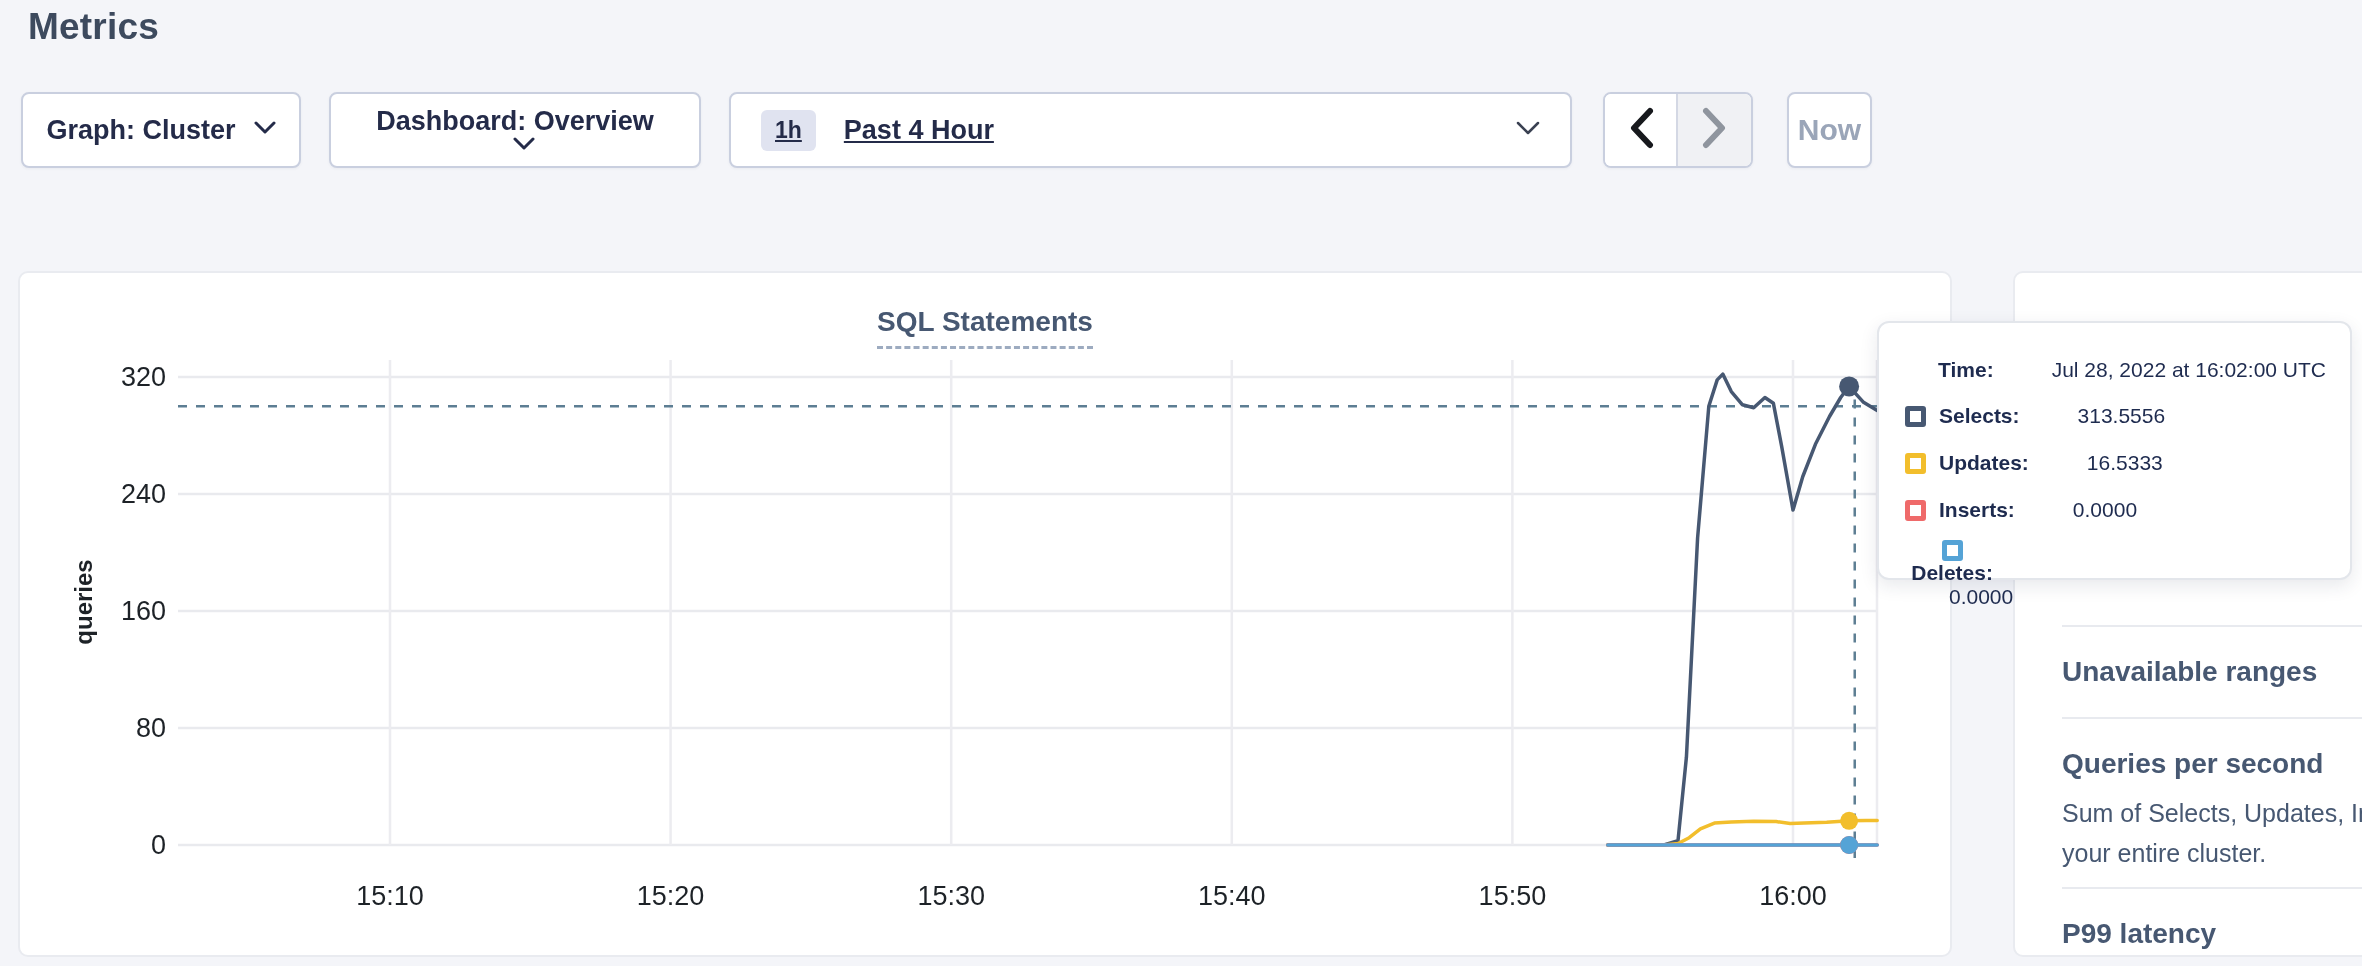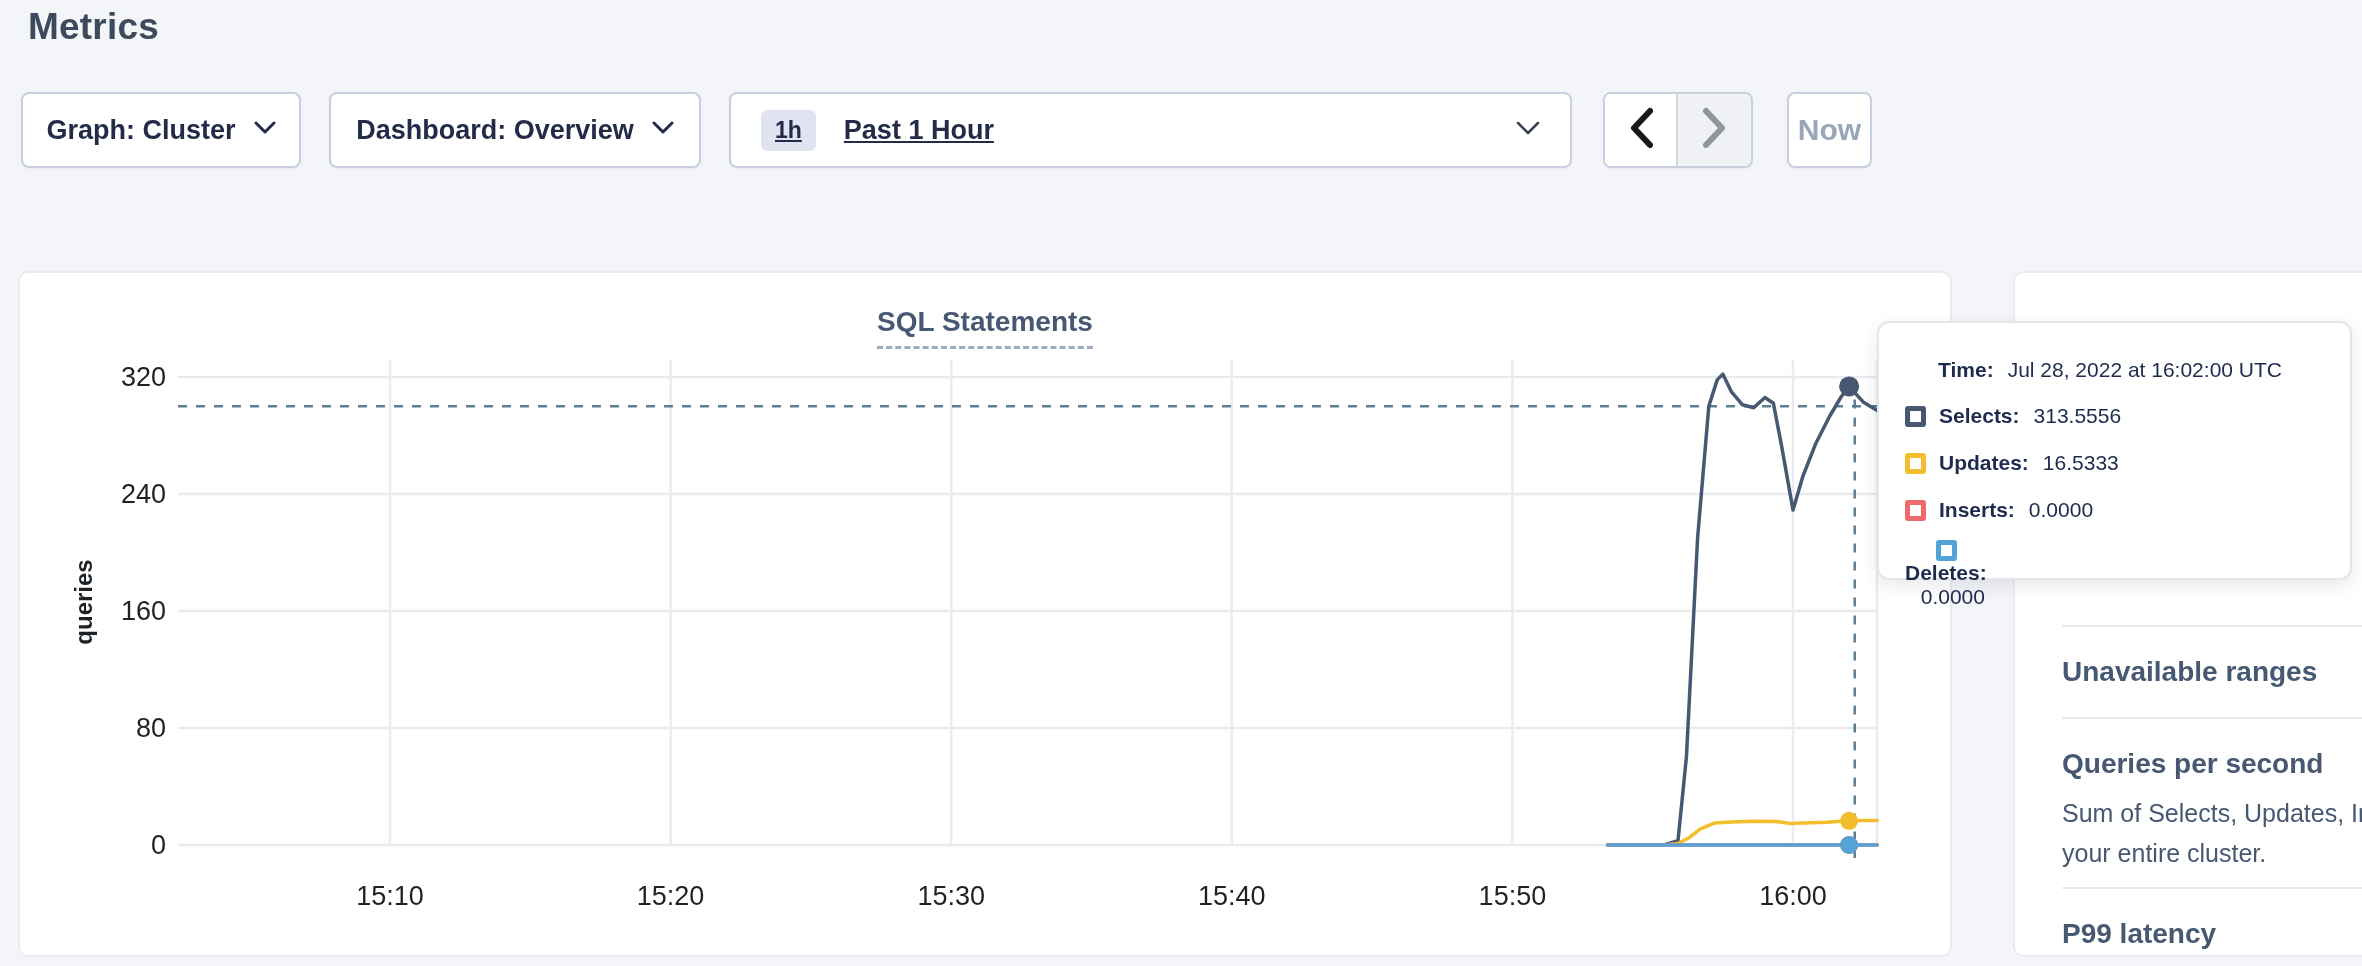--- a/index.html
+++ b/index.html
@@ -17,21 +17,21 @@
   
   .ctl {
     position:absolute; top:92px; height:76px; background:#fff;
     border:2px solid #c9cfdf; border-radius:8px;
     display:flex; align-items:center; justify-content:center;
     box-shadow:0 1px 3px rgba(40,50,80,.05); cursor:pointer;
   }
   .dd-label { font-size:27px; font-weight:700; color:#242b49; }
   .chev { margin-left:18px; display:inline-block; }
   #dd-graph { left:21px;  width:280px; }
-  #dd-dashboard { left:329px; width:372px; }
+  #dd-dashboard { left:329px; width:372px;flex-direction:column; }
   #time-selector { left:729px; width:843px; justify-content:flex-start; padding:0 30px;text-decoration:underline; }
   .badge-1h {
     background:#e0e3f0; border-radius:6px; padding:7px 14px;
     font-size:23px; font-weight:700; color:#242b49; margin-right:28px;
   }
   .time-label { font-size:27px; font-weight:600; color:#242b49; }
   #time-selector .chev { margin-left:auto; }
   #arrow-group { left:1603px; width:150px; padding:0; overflow:hidden; justify-content:stretch; }
   .arrow-half { width:50%; height:100%; display:flex; align-items:center; justify-content:center; }
   .arrow-half.prev { background:#fff; border-right:2px solid #d4d8e4; }
@@ -64,21 +64,21 @@
     position:absolute; left:1877px; top:321px; width:475px; height:259px;
     background:#fff; border:2px solid #e3e6eb; border-radius:12px;
     box-shadow:0 6px 18px rgba(30,40,70,.10); z-index:10;
     font-size:21px; color:#1e2b4f;
   }
   .tt-row { position:absolute; left:0; height:34px; display:flex; align-items:center;text-align:right; }
   .tt-row.time { left:59px; }
   .tt-row.series { left:26px; }
   .tt-swatch { width:21px; height:21px; border-radius:3px; background:#fff; margin-right:13px; flex:0 0 auto; }
   .tt-label { font-weight:700; margin-right:14px; white-space:nowrap; }
-  .tt-value { font-weight:400; white-space:nowrap; }
+  .tt-value { font-weight:400; white-space:nowrap;margin-left:44px; }
 </style>
 </head>
 <body>
 
 <h1 class="page-title">Metrics</h1>
 
 <div class="ctl" id="dd-graph">
   <span class="dd-label">Graph: Cluster</span>
   <span class="chev">
     <svg width="22" height="14" viewBox="0 0 22 14">
@@ -91,21 +91,21 @@
   <span class="dd-label">Dashboard: Overview</span>
   <span class="chev">
     <svg width="22" height="14" viewBox="0 0 22 14">
         <polyline points="2,2 11,11 20,2" fill="none" stroke="#242b49" stroke-width="3" stroke-linecap="round" stroke-linejoin="round"></polyline>
       </svg>
   </span>
 </div>
 
 <div class="ctl" id="time-selector">
   <span class="badge-1h">1h</span>
-  <span class="time-label">Past 1 Hour</span>
+  <span class="time-label">Past 4 Hour</span>
   <span class="chev">
     <svg width="24" height="15" viewBox="0 0 24 15">
         <polyline points="2,2 12,12 22,2" fill="none" stroke="#3a4152" stroke-width="2.5" stroke-linecap="round" stroke-linejoin="round"></polyline>
       </svg>
   </span>
 </div>
 
 <div class="ctl" id="arrow-group">
   <div class="arrow-half prev">
     <span>

